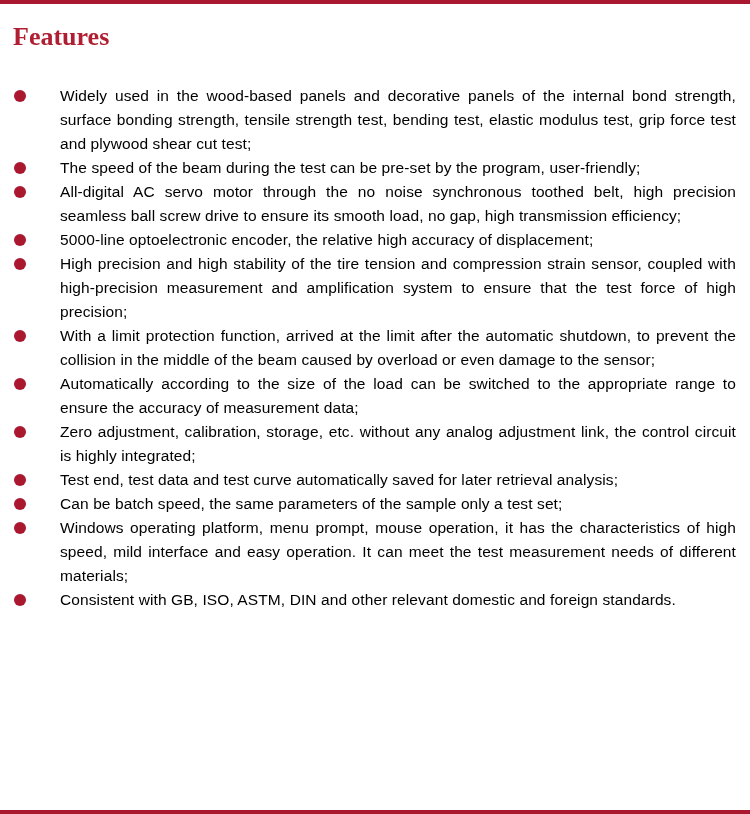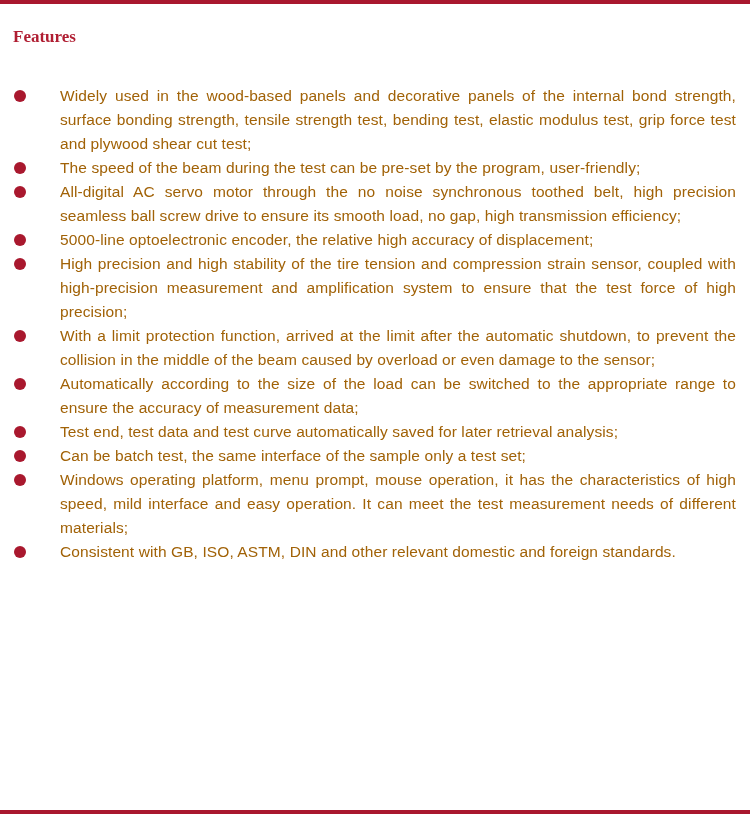--- a/index.html
+++ b/index.html
@@ -24,21 +24,21 @@
   }
   .rule-top { top: 0; }
   .rule-bottom { bottom: 0; }
   .page-title {
     position: absolute;
     left: 13px;
     top: 24px;
     margin: 0;
     font-family: "Liberation Serif", serif;
     font-weight: bold;
-    font-size: 17px;
+    font-size: 26px;
     line-height: 26px;
     color: #b01e32;
   }
   .features-list {
     position: absolute;
     top: 84px;
     left: 0;
     width: 750px;
     margin: 0;
     padding: 0;
@@ -55,21 +55,21 @@
     margin: 6px 0 0 14px;
     border-radius: 50%;
     background: #a9182e;
   }
   .feature-text {
     flex: 1 1 auto;
     margin-left: 34px;
     margin-right: 14px;
     font-size: 15.5px;
     line-height: 24px;
-    color: #a16207;
+    color: #000000;
     text-align: justify;
     letter-spacing: 0.1px;
   }
   
   .feature-item:nth-child(14) .feature-text {
     text-align-last: justify;
   }
 </style>
 </head>
 <body>
@@ -103,25 +103,29 @@
     <li class="feature-item">
       <span class="bullet-dot"></span>
       <span class="feature-text">With a limit protection function, arrived at the limit after the automatic shutdown, to prevent the collision in the middle of the beam caused by overload or even damage to the sensor;</span>
     </li>
     <li class="feature-item">
       <span class="bullet-dot"></span>
       <span class="feature-text">Automatically according to the size of the load can be switched to the appropriate range to ensure the accuracy of measurement data;</span>
     </li>
     <li class="feature-item">
       <span class="bullet-dot"></span>
+      <span class="feature-text">Zero adjustment, calibration, storage, etc. without any analog adjustment link, the control circuit is highly integrated;</span>
+    </li>
+    <li class="feature-item">
+      <span class="bullet-dot"></span>
       <span class="feature-text">Test end, test data and test curve automatically saved for later retrieval analysis;</span>
     </li>
     <li class="feature-item">
       <span class="bullet-dot"></span>
-      <span class="feature-text">Can be batch test, the same interface of the sample only a test set;</span>
+      <span class="feature-text">Can be batch speed, the same parameters of the sample only a test set;</span>
     </li>
     <li class="feature-item">
       <span class="bullet-dot"></span>
       <span class="feature-text">Windows operating platform, menu prompt, mouse operation, it has the characteristics of high speed, mild interface and easy operation. It can meet the test measurement needs of different materials;</span>
     </li>
     <li class="feature-item">
       <span class="bullet-dot"></span>
       <span class="feature-text">Consistent with GB, ISO, ASTM, DIN and other relevant domestic and foreign standards.</span>
     </li>
   </ul>

